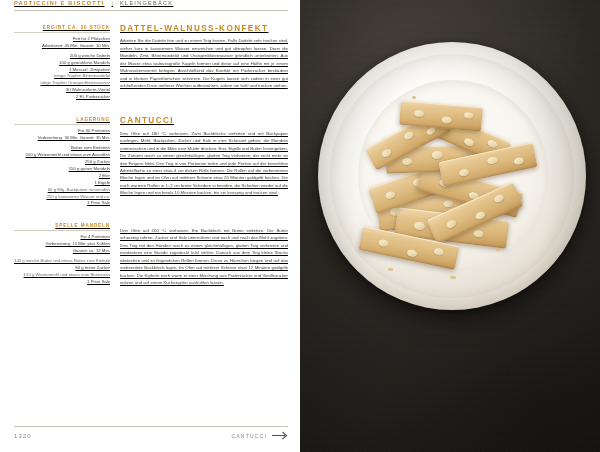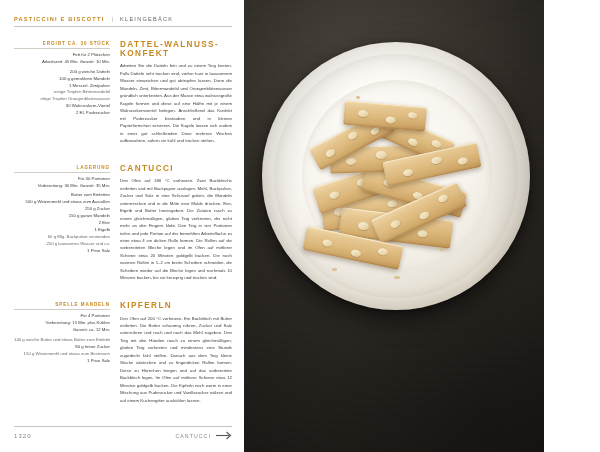--- a/index.html
+++ b/index.html
@@ -13,23 +13,24 @@
   .page {
     position: relative;
     width: 600px; height: 452px;
     background: #ffffff;
     display: flex;
   }
 
   
   .left-page {
     position: relative;
-    width: 244px; height: 452px;
+    width: 300px; height: 452px;
     background: #ffffff;
-    padding: 16px 12px 0 14px;
+    padding: 0 12px 0 14px;
+    text-decoration: underline;
   }
 
   .runhead {
     display: flex;
     align-items: baseline;
     gap: 7px;
     border-bottom: 0.8px solid #c9c4bb;
     padding-bottom: 4px;
     margin-bottom: 13px;
   }
@@ -284,21 +285,20 @@
         <div class="ing-line">Für 4 Portionen</div>
         <div class="ing-line">Vorbereitung: 15 Min. plus Kühlen</div>
         <div class="ing-line">Garzeit: ca. 12 Min.</div>
         <div class="ing-gap"></div>
         <div class="ing-line em">140 g weiche Butter und etwas Butter zum Einfetten</div>
         <div class="ing-line">80 g feiner Zucker</div>
         <div class="ing-line em">150 g Weizenmehl und etwas zum Bestreuen</div>
         <div class="ing-line">1 Prise Salz</div>
       </div>
       <div class="recipe-body">
-        <h2 class="recipe-title">Kipferln</h2>
         <p class="recipe-text">Den Ofen auf 200 °C vorheizen. Ein Backblech mit Butter einfetten. Die Butter schaumig rühren, Zucker und Salz unterrühren und nach und nach das Mehl zugeben. Den Teig mit den Händen rasch zu einem gleichmäßigen, glatten Teig verkneten und mindestens eine Stunde zugedeckt kühl stellen. Danach aus dem Teig kleine Stücke abstechen und zu fingerdicken Rollen formen. Diese zu Hörnchen biegen und auf das vorbereitete Backblech legen. Im Ofen auf mittlerer Schiene etwa 12 Minuten goldgelb backen. Die Kipferln noch warm in einer Mischung aus Puderzucker und Vanillezucker wälzen und auf einem Kuchengitter auskühlen lassen.</p>
       </div>
     </div>
 
     <div class="footer">
       <span class="folio">1320</span>
       <span class="footer-right">
         <span class="footer-label">Cantucci</span>
         <span class="arrow-icon">
           <svg width="16" height="9" viewBox="0 0 16 9">

